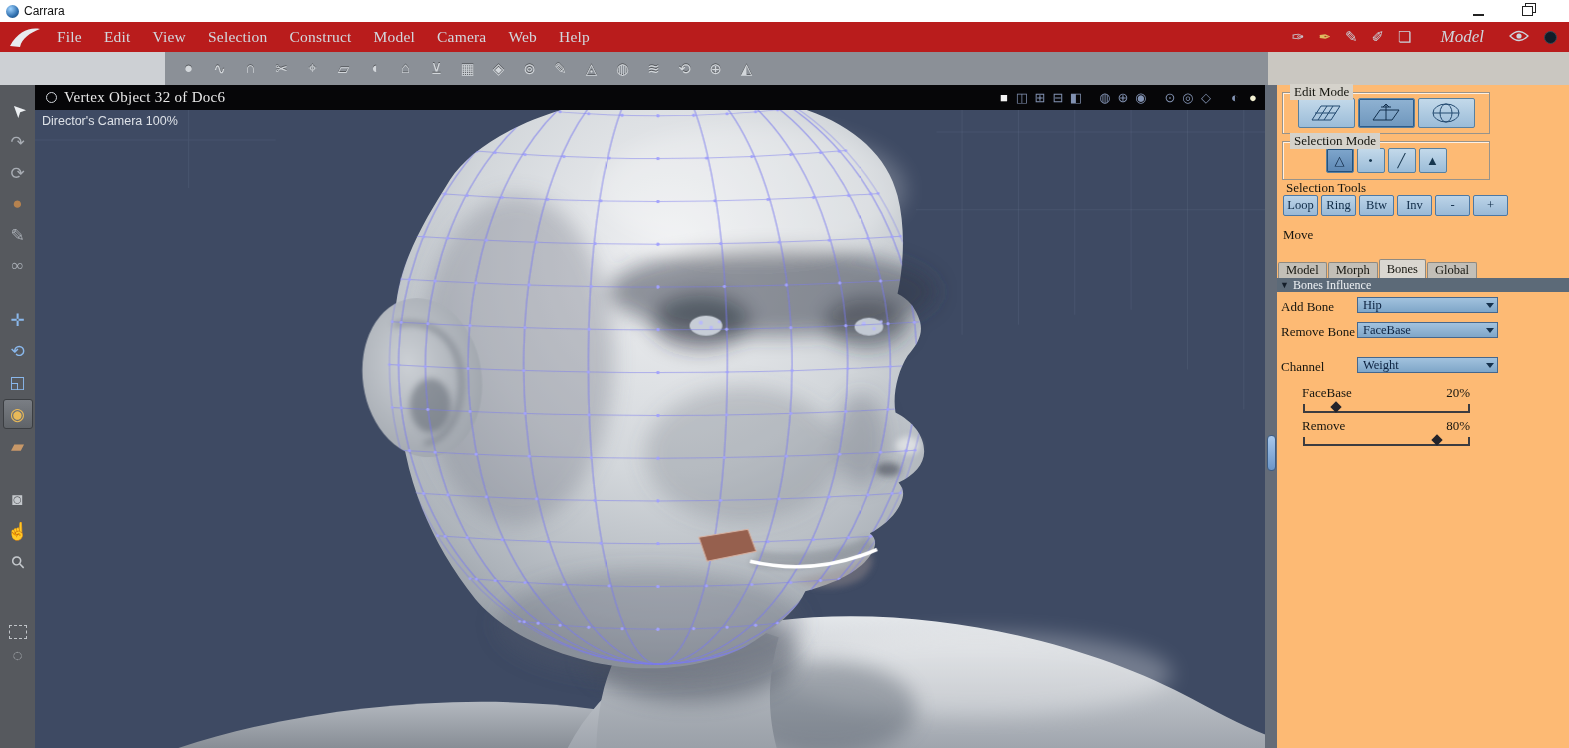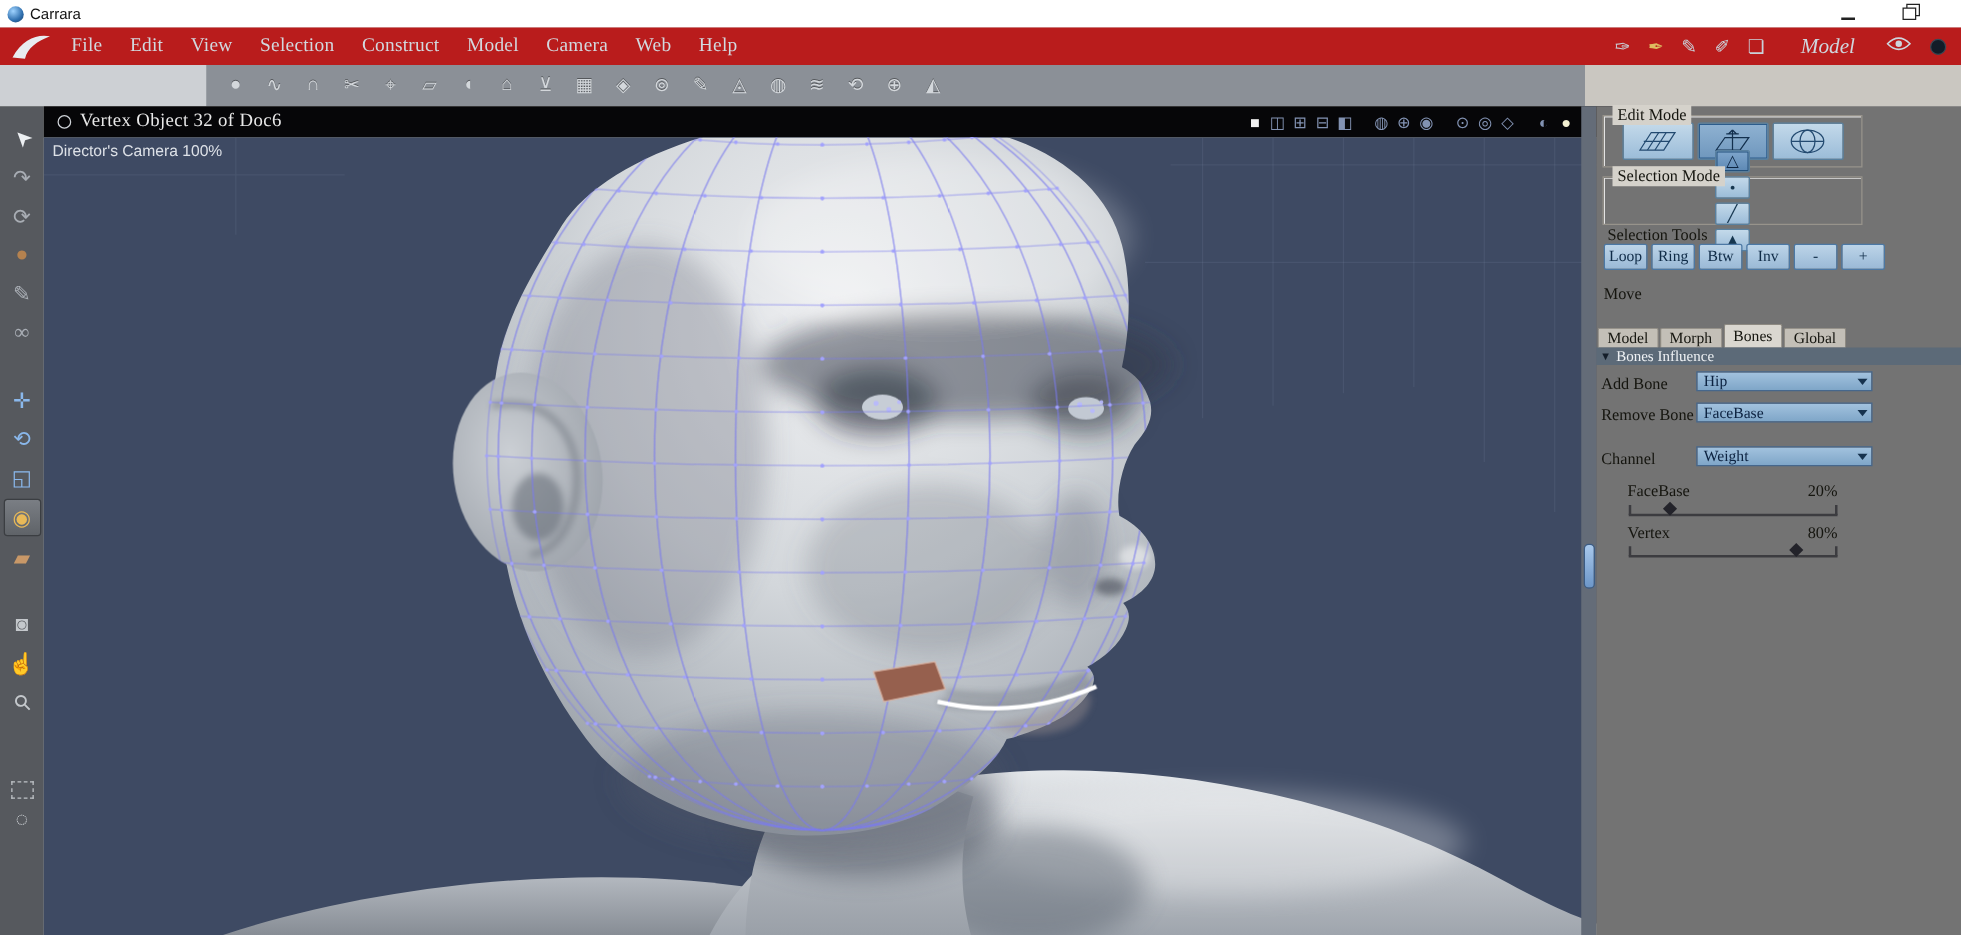--- a/index.html
+++ b/index.html
@@ -53,27 +53,27 @@
   .vp-icon.grp{margin-left:11px;}
   .vp-canvas{position:absolute;top:25px;left:0;right:0;bottom:0;background:#3e4a63;overflow:hidden;}
   .camera-label{position:absolute;top:4px;left:7px;z-index:5;color:#dde1e7;font-size:12.5px;
                 font-family:"Liberation Sans",sans-serif;}
   .scene{position:absolute;inset:0;width:100%;height:100%;display:block;}
   
   .splitter{position:absolute;left:1265px;top:85px;width:12px;bottom:0;background:#646c78;}
   .splitter-handle{position:absolute;left:2px;top:350px;width:7px;height:34px;border-radius:4px;
                    background:linear-gradient(#a8c8ec,#6c96c8);border:1px solid #3c5c84;}
   
-  .right-panel{position:absolute;left:1277px;top:85px;right:0;bottom:0;background:#737373;
+  .right-panel{position:absolute;left:1277px;top:85px;right:0;bottom:0;background:#fdba74;
                font-size:13px;color:#15150f;}
   .groupbox{position:absolute;border:1px solid #97938b;box-shadow:inset 1px 1px 0 rgba(255,255,255,.8);
             display:flex;align-items:center;justify-content:center;gap:3px;}
   .gb-label{position:absolute;top:-9px;left:7px;background:#d5d2cb;padding:0 4px;font-size:13px;}
   .em-box{top:7px;left:5px;width:206px;height:40px;}
-  .sm-box{top:56px;left:5px;width:206px;height:37px;flex-direction:column;}
+  .sm-box{top:56px;left:5px;width:206px;height:37px;}
   .em-btn{width:55px;height:28px;display:flex;align-items:center;justify-content:center;
           background:linear-gradient(#c3d9ea,#9bbcd8);border:1px solid #58809f;border-radius:2px;}
   .em-btn.sel{background:linear-gradient(#8fb2d2,#6f97bd);box-shadow:inset 0 0 0 1px #2c5c8c;}
   .sm-btn{width:26px;height:23px;display:flex;align-items:center;justify-content:center;font-size:13px;
           color:#16364f;background:linear-gradient(#c3d9ea,#9bbcd8);border:1px solid #58809f;border-radius:2px;}
   .sm-btn.sel{background:linear-gradient(#7fa6cc,#5d88b4);box-shadow:inset 0 0 0 1px #24517c;color:#0c2440;}
   .st-label{position:absolute;top:95px;left:9px;text-align:right;}
   .st-buttons{position:absolute;top:110px;left:6px;display:flex;gap:3px;}
   .btn-blue{width:33px;height:19px;display:flex;align-items:center;justify-content:center;font-size:12.5px;
             color:#0f2b47;background:linear-gradient(#bcd4e8,#9ab9d6);border:1px solid #4c78a4;border-radius:2px;}
@@ -743,21 +743,21 @@
 
     <div id="sliders">
         <div class="slider-block">
           <span class="sl-name">FaceBase</span>
           <span class="sl-val">20%</span>
           <div class="sl-track">
             <span class="sl-handle" style="left: 20%;"></span>
           </div>
         </div>
         <div class="slider-block">
-          <span class="sl-name">Vertex</span>
+          <span class="sl-name">Remove</span>
           <span class="sl-val">80%</span>
           <div class="sl-track">
             <span class="sl-handle" style="left: 80%;"></span>
           </div>
         </div>
       </div>
   </div>
 
 </div>
 

